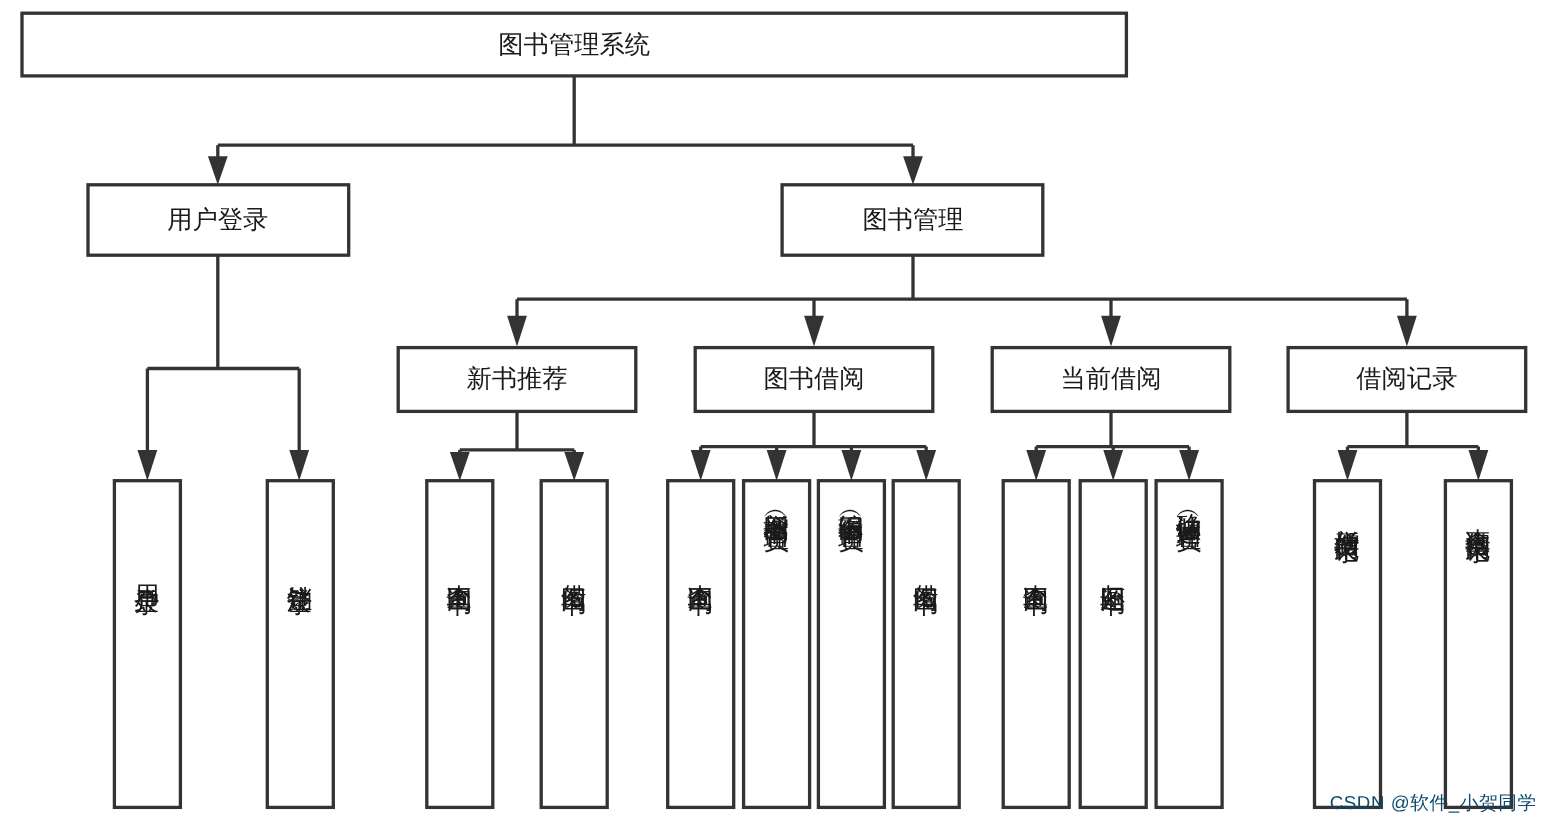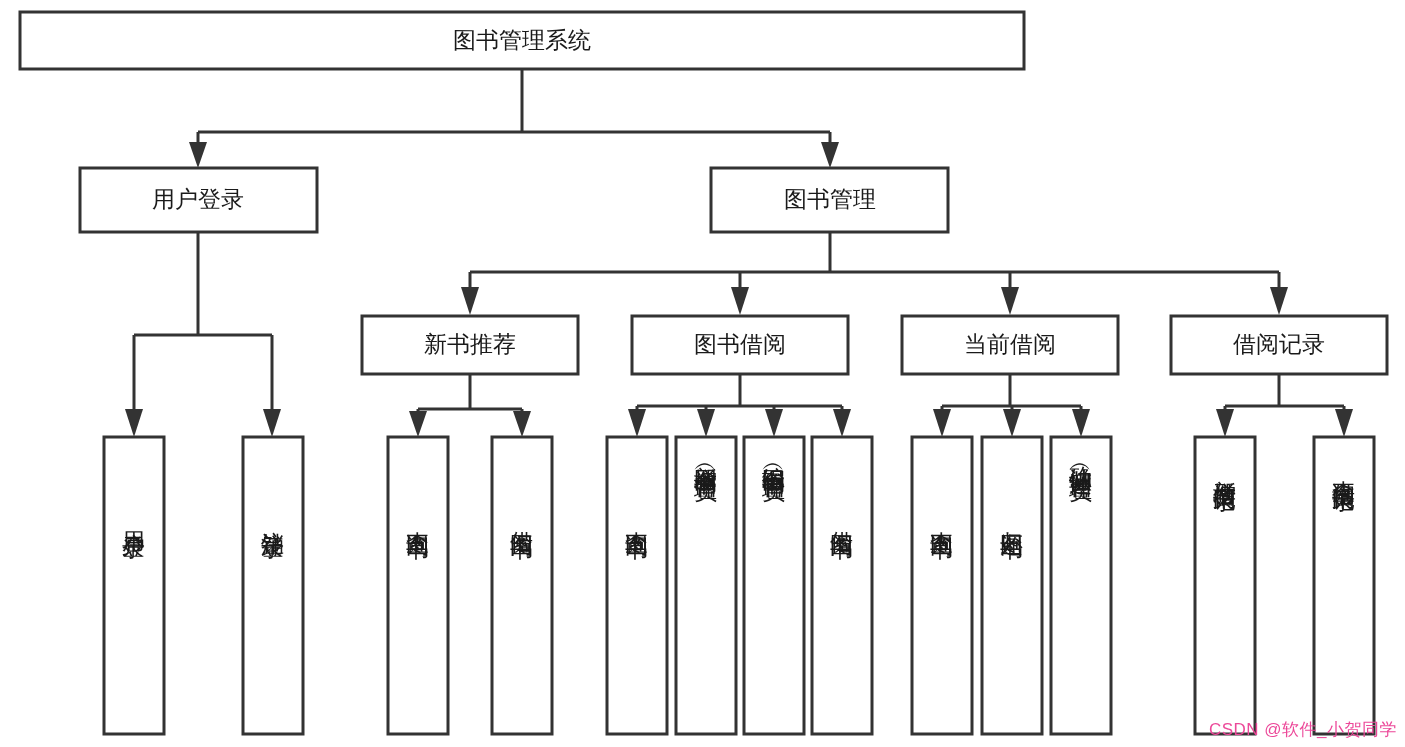--- a/index.html
+++ b/index.html
@@ -57,21 +57,21 @@
     text-orientation: upright;
     letter-spacing: 2px;
     white-space: pre;
   }
   .watermark {
     position: absolute;
     right: 8px;
     bottom: 6px;
     font-family: "Liberation Sans", "DejaVu Sans", sans-serif;
     font-size: 17px;
-    color: #ec4899;
+    color: #0c4a6e;
     letter-spacing: 0.5px;
     white-space: nowrap;
     pointer-events: none;
   }
 </style>
 </head>
 <body>
 
 <div id="diagram-root">
 

